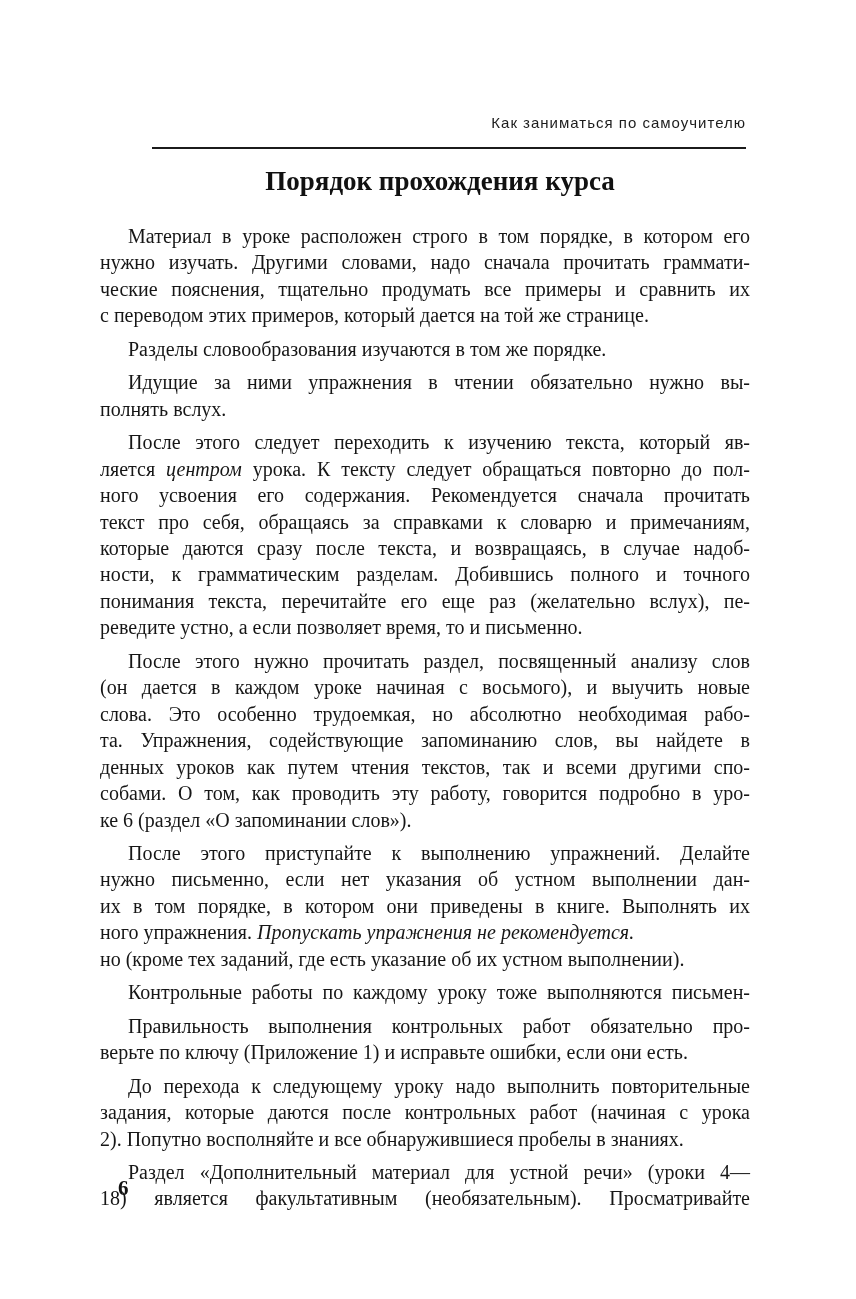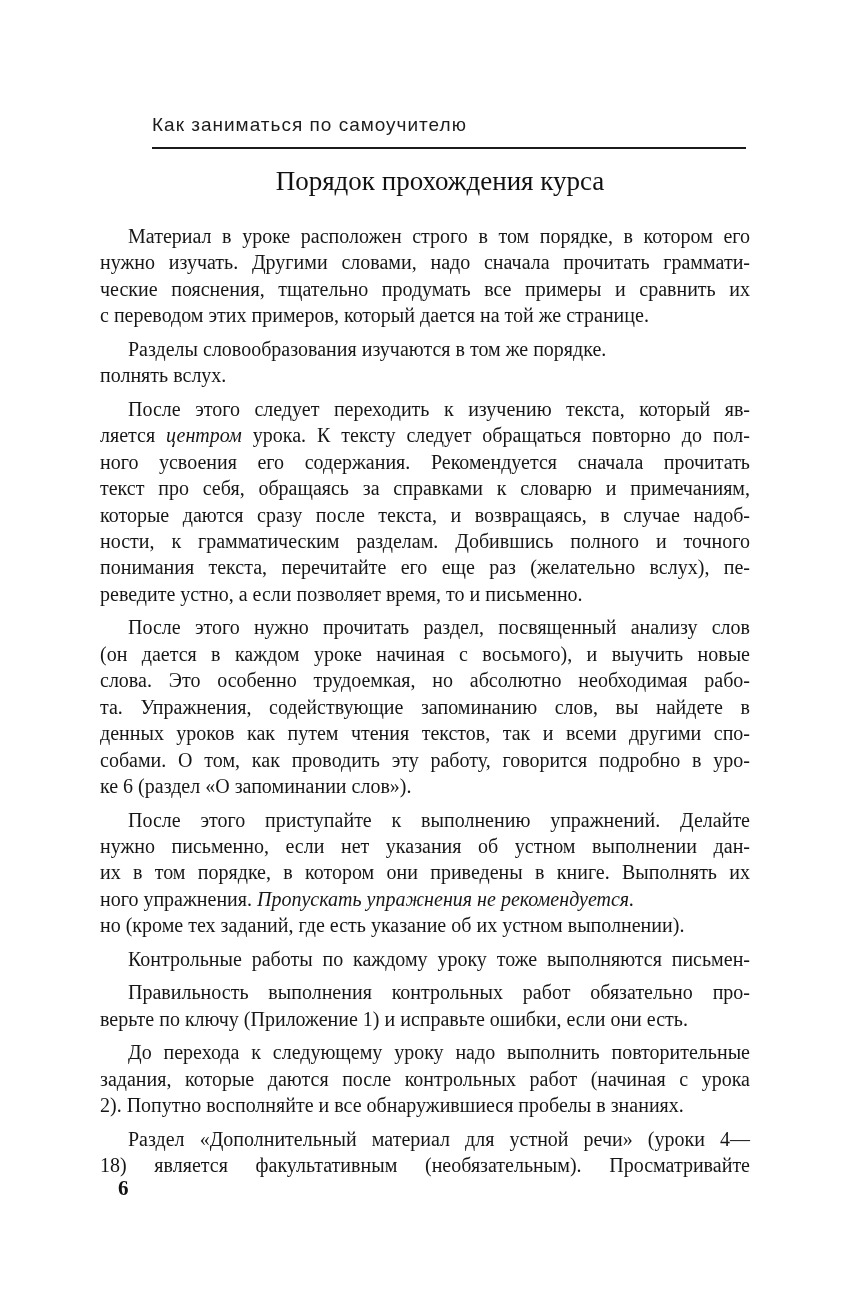--- a/index.html
+++ b/index.html
@@ -14,43 +14,43 @@
     background: #ffffff;
     color: #181818;
     font-family: "Liberation Serif", serif;
     overflow: hidden;
   }
   .running-header {
     position: absolute;
     top: 114px;
     left: 152px;
     width: 594px;
-    text-align: left;
+    text-align: right;
     font-family: "Liberation Sans", sans-serif;
-    font-size: 19px;
+    font-size: 15px;
     letter-spacing: 1px;
     color: #1c1c1c;
     white-space: nowrap;
   }
   .header-rule {
     position: absolute;
     top: 147px;
     left: 152px;
     width: 594px;
     height: 2px;
     background: #1b1b1b;
   }
   .page-title {
     position: absolute;
     top: 166px;
     left: 130px;
     width: 620px;
     text-align: center;
     font-size: 27px;
-    font-weight: normal;
+    font-weight: bold;
     color: #111111;
     white-space: nowrap;
   }
   .body-text {
     position: absolute;
     top: 216px;
     left: 100px;
     width: 650px;
     font-size: 20px;
     line-height: 26.45px;
@@ -96,20 +96,21 @@
       <div class="ln">нужно изучать. Другими словами, надо сначала прочитать граммати-</div>
       <div class="ln">ческие пояснения, тщательно продумать все примеры и сравнить их</div>
       <div class="ln last">с переводом этих примеров, который дается на той же странице.</div>
     </div>
 
     <div>
       <div class="ln ind last">Разделы словообразования изучаются в том же порядке.</div>
     </div>
 
     <div>
+      <div class="ln ind">Идущие за ними упражнения в чтении обязательно нужно вы-</div>
       <div class="ln last">полнять вслух.</div>
     </div>
 
     <div>
       <div class="ln ind">После этого следует переходить к изучению текста, который яв-</div>
       <div class="ln"><span>ляется </span><em>центром</em><span> урока. К тексту следует обращаться повторно до пол-</span></div>
       <div class="ln">ного усвоения его содержания. Рекомендуется сначала прочитать</div>
       <div class="ln">текст про себя, обращаясь за справками к словарю и примечаниям,</div>
       <div class="ln">которые даются сразу после текста, и возвращаясь, в случае надоб-</div>
       <div class="ln">ности, к грамматическим разделам. Добившись полного и точного</div>

